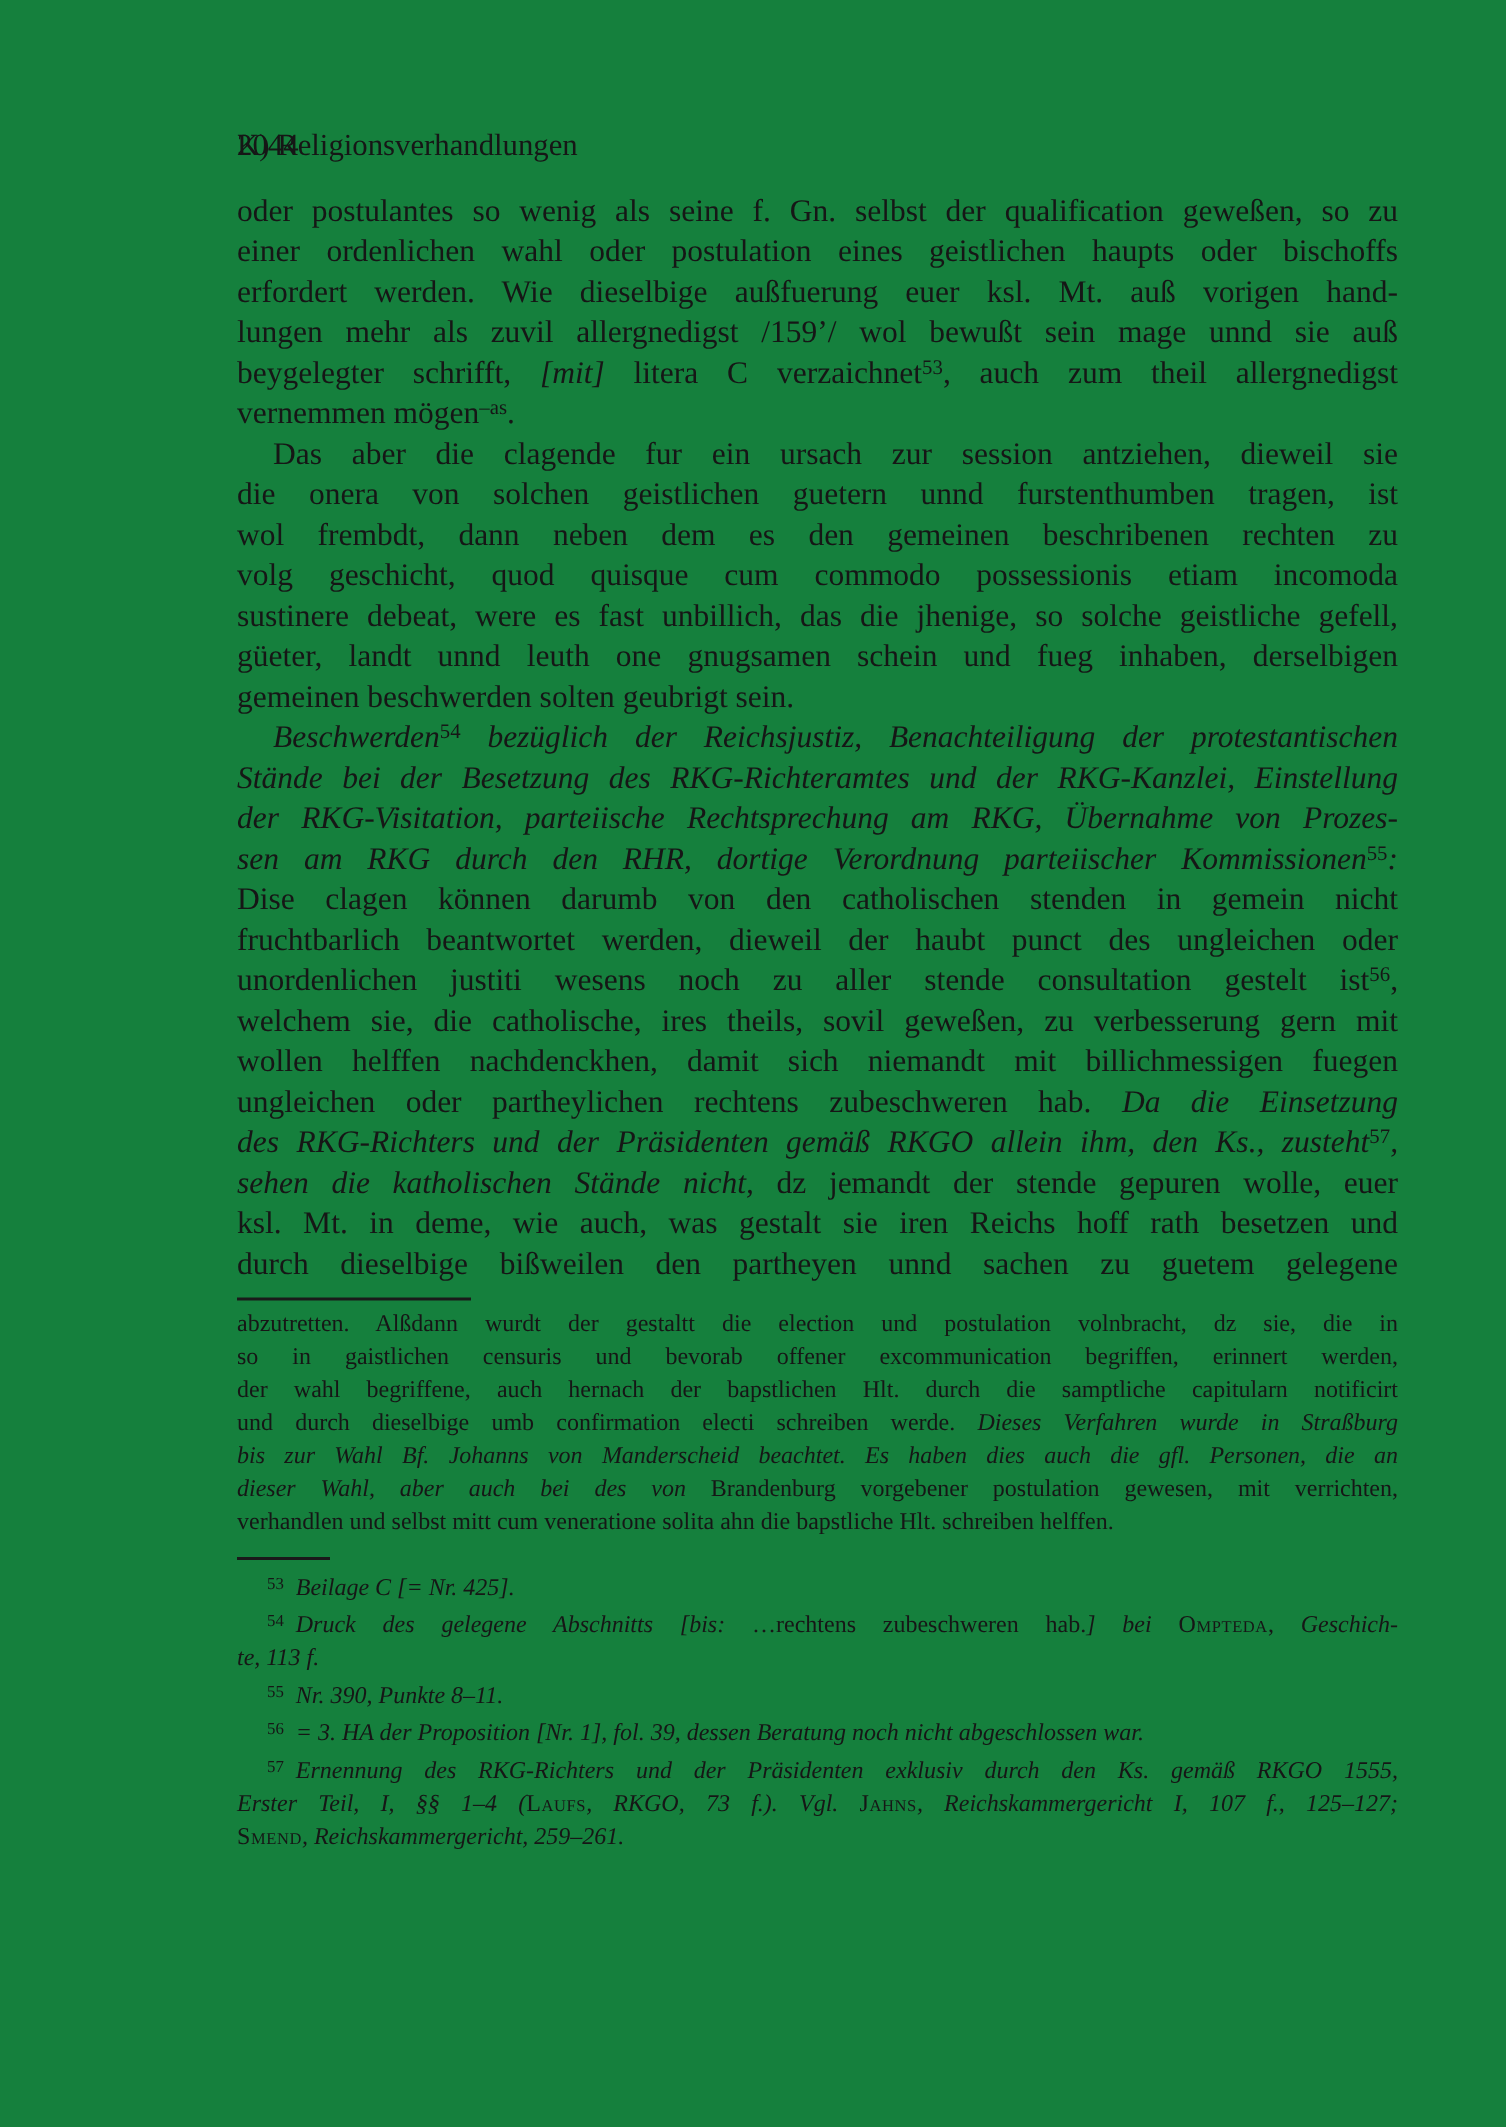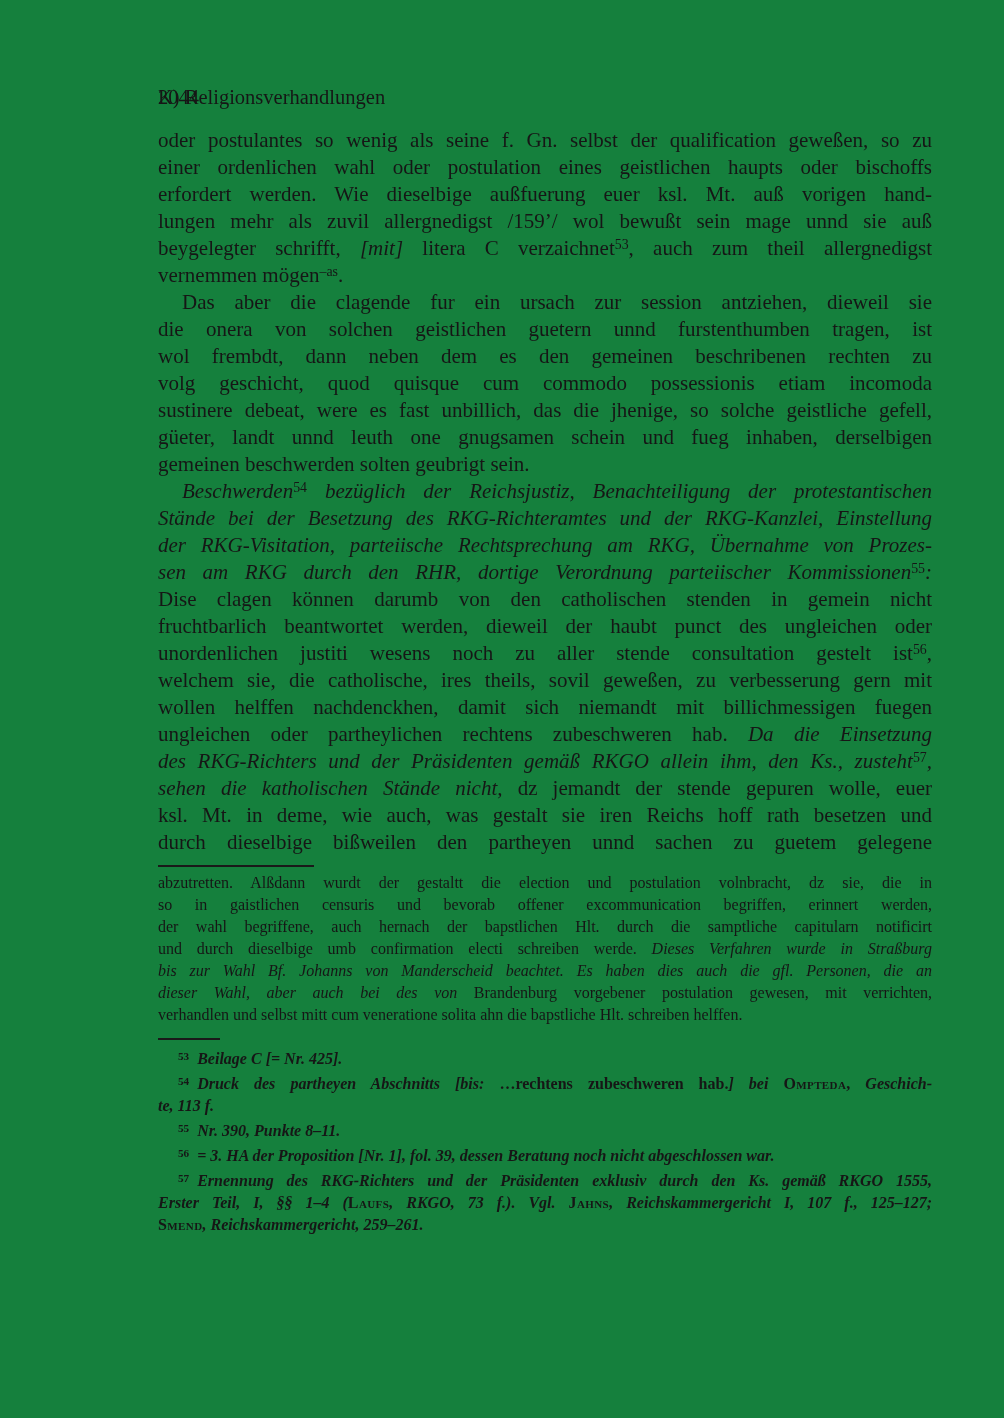--- a/index.html
+++ b/index.html
@@ -57,21 +57,21 @@
   }
   .rule-short {
     width: 62px; height: 0;
     border-top: 2px solid #1a1a1a;
     margin-top: 12px;
   }
 
   
   .smallprint { font-size: 16px; line-height: 22px; }
   .apparatus { margin-top: 5px; }
-  .footnotes { margin-top: 8px; font-weight: bold; }
+  .footnotes { margin-top: 8px; }
   .footnote { margin-top: 3px; }
   .footnote .line.ind { text-indent: 20px; }
 </style>
 </head>
 <body>
 
 <div class="page">
 
   <div class="pagehead">
     <span class="pagenum">2044</span>
@@ -126,21 +126,21 @@
       <div class="line"><span class="r">verhandlen und selbst mitt cum veneratione solita ahn die bapstliche Hlt. schreiben helffen.</span></div>
     </div>
 
   <div class="rule-short"></div>
 
   <div class="smallprint footnotes">
     <div class="footnote">
         <div class="line ind"><span class="fnum">53</span><span class="i">Beilage C [= Nr. 425].</span></div>
       </div>
     <div class="footnote">
-        <div class="line j ind"><span class="fnum">54</span><span class="i">Druck des partheyen Abschnitts [bis: </span><span class="r">…rechtens zubeschweren hab.</span><span class="i">] bei </span><span class="sc">Ompteda</span><span class="r">, </span><span class="i">Geschich-</span></div>
+        <div class="line j ind"><span class="fnum">54</span><span class="i">Druck des gelegene Abschnitts [bis: </span><span class="r">…rechtens zubeschweren hab.</span><span class="i">] bei </span><span class="sc">Ompteda</span><span class="r">, </span><span class="i">Geschich-</span></div>
         <div class="line"><span class="i">te, 113 f.</span></div>
       </div>
     <div class="footnote">
         <div class="line ind"><span class="fnum">55</span><span class="i">Nr. 390, Punkte 8–11.</span></div>
       </div>
     <div class="footnote">
         <div class="line ind"><span class="fnum">56</span><span class="i">= 3. HA der Proposition [Nr. 1], fol. 39, dessen Beratung noch nicht abgeschlossen war.</span></div>
       </div>
     <div class="footnote">
         <div class="line j ind"><span class="fnum">57</span><span class="i">Ernennung des RKG-Richters und der Präsidenten exklusiv durch den Ks. gemäß RKGO 1555,</span></div>

